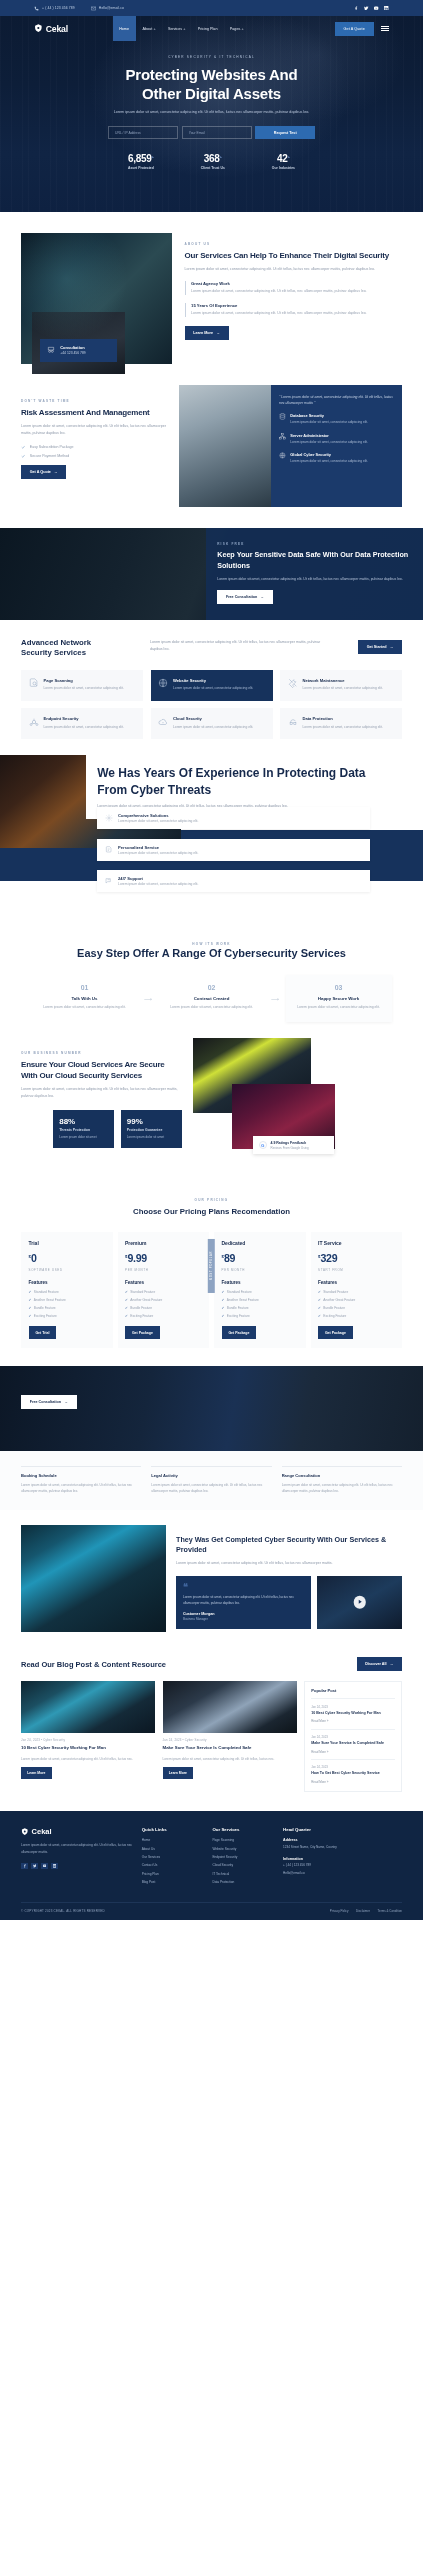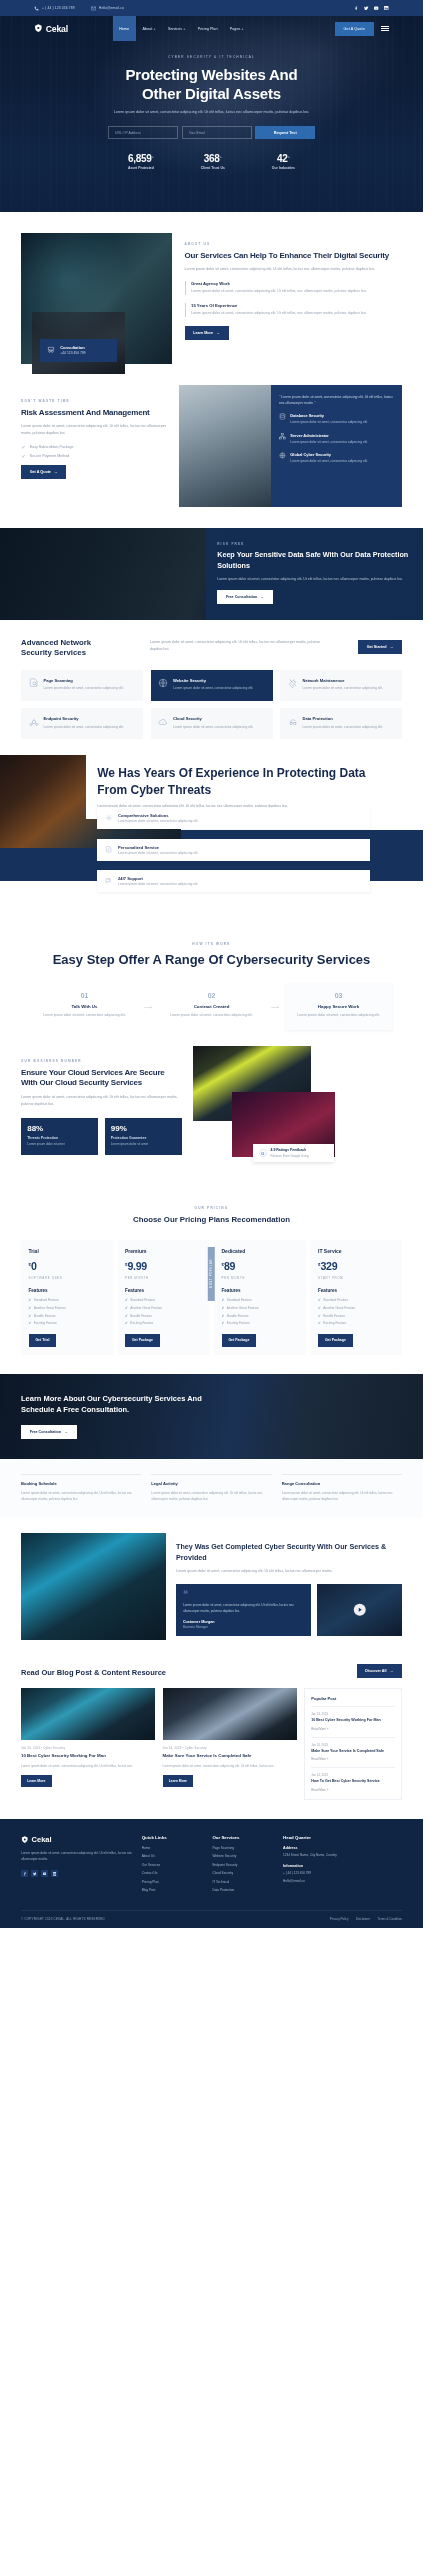--- a/index.html
+++ b/index.html
@@ -139,34 +139,34 @@
   .exp .card h2 { font-size:12px; line-height:1.4; font-weight:700; color:#16294c; }
   .exp .card p.body { margin-top:4.4px; }
   .acc { position:absolute; left:97px; width:273px; background:#fff; padding:5.6px 7.5px;
      display:flex; gap:5.6px; align-items:flex-start; box-shadow:0 0.6px 2.5px rgba(0,0,0,.07);}
   .acc svg { width:8px; height:8px; stroke:#8fa1bb; fill:none; stroke-width:1.2; flex:0 0 8px; margin-top:1.2px;}
   .acc h5 { font-size:4.1px; font-weight:700; color:#16294c; }
   .acc p { font-size:3.3px; color:#99a3b2; margin-top:1.9px; }
 
   
   .steps { padding:20px 0 13.7px; text-align:center; }
-  .steps h2 { font-size:13px; line-height:1.4; font-weight:700; color:#16294c; margin-top:5px;}
+  .steps h2 { font-size:11px; line-height:1.4; font-weight:700; color:#16294c; }
   .steps-row { display:flex; margin-top:13.7px; align-items:flex-start; justify-content:center; }
   .step { width:106px; text-align:center; padding:8.7px 8.7px 11.2px; }
   .step.hl { background:#fbfcfd; box-shadow:0 0.6px 3.1px rgba(0,0,0,.06); }
   .step .n { font-size:6.9px; font-weight:700; color:#9fb2cc; }
   .step h4 { font-size:4.4px; font-weight:700; color:#16294c; margin-top:5.6px; }
   .step p { font-size:3.4px; line-height:1.9; color:#99a3b2; margin-top:3.1px; }
   .arrw { width:21px; padding-top:21px; color:#c3cdd9; font-size:5.6px; }
 
   
   .cloud { padding:2.5px 0 17.5px; }
   .cloud-row { display:flex; gap:11.2px; }
   .cloud-left { width:161px; padding-top:12.5px; }
-  .prog { display:flex; gap:6.2px; margin-top:10px; }
+  .prog { display:flex; gap:6.2px; margin-top:10px;margin-left:32px; }
   .pbox { flex:1; background:#16325c; padding:6.2px 6.2px 7.5px; }
   .pbox .pv { font-size:8px; font-weight:700; color:#fff; }
   .pbox .pl { font-size:3.5px; color:#cfdaea; font-weight:600; margin-top:2.5px;}
   .pbox .pd { font-size:3.1px; color:#a3b5d0; line-height:1.8; margin-top:2.5px;}
   .cloud-right { flex:1; position:relative; height:125px; }
   .ci1 { position:absolute; left:0; top:0; width:118px; height:75px;
       background:linear-gradient(150deg,#14161a 0%,#2e3a24 22%,#cfe038 33%,#1d2a35 55%,#0e1620 100%);}
   .ci2 { position:absolute; left:39px; top:46px; width:103px; height:65px;
       background:linear-gradient(150deg,#2a0d2c 0%,#5c1538 35%,#8a2244 60%,#2a0f24 100%);}
   .rating { position:absolute; left:60px; top:98px; width:81px; background:#fff; padding:4.4px 5.6px;
@@ -797,21 +797,20 @@
               </li>
           </ul>
           <span class="pb">Get Package</span>
         </div>
       </div>
     </div>
   </div>
 
   <div class="cta2">
     <div class="inner">
-      <h2>Learn More About Our Cybersecurity Services And Schedule A Free Consultation.</h2>
       <div class="b"><span class="btn-wht">
             <span>Free Consultation</span>
             <span>→</span>
           </span></div>
     </div>
   </div>
 
   <div class="tri">
     <div class="container tri-row">
       <div class="tri-c">

